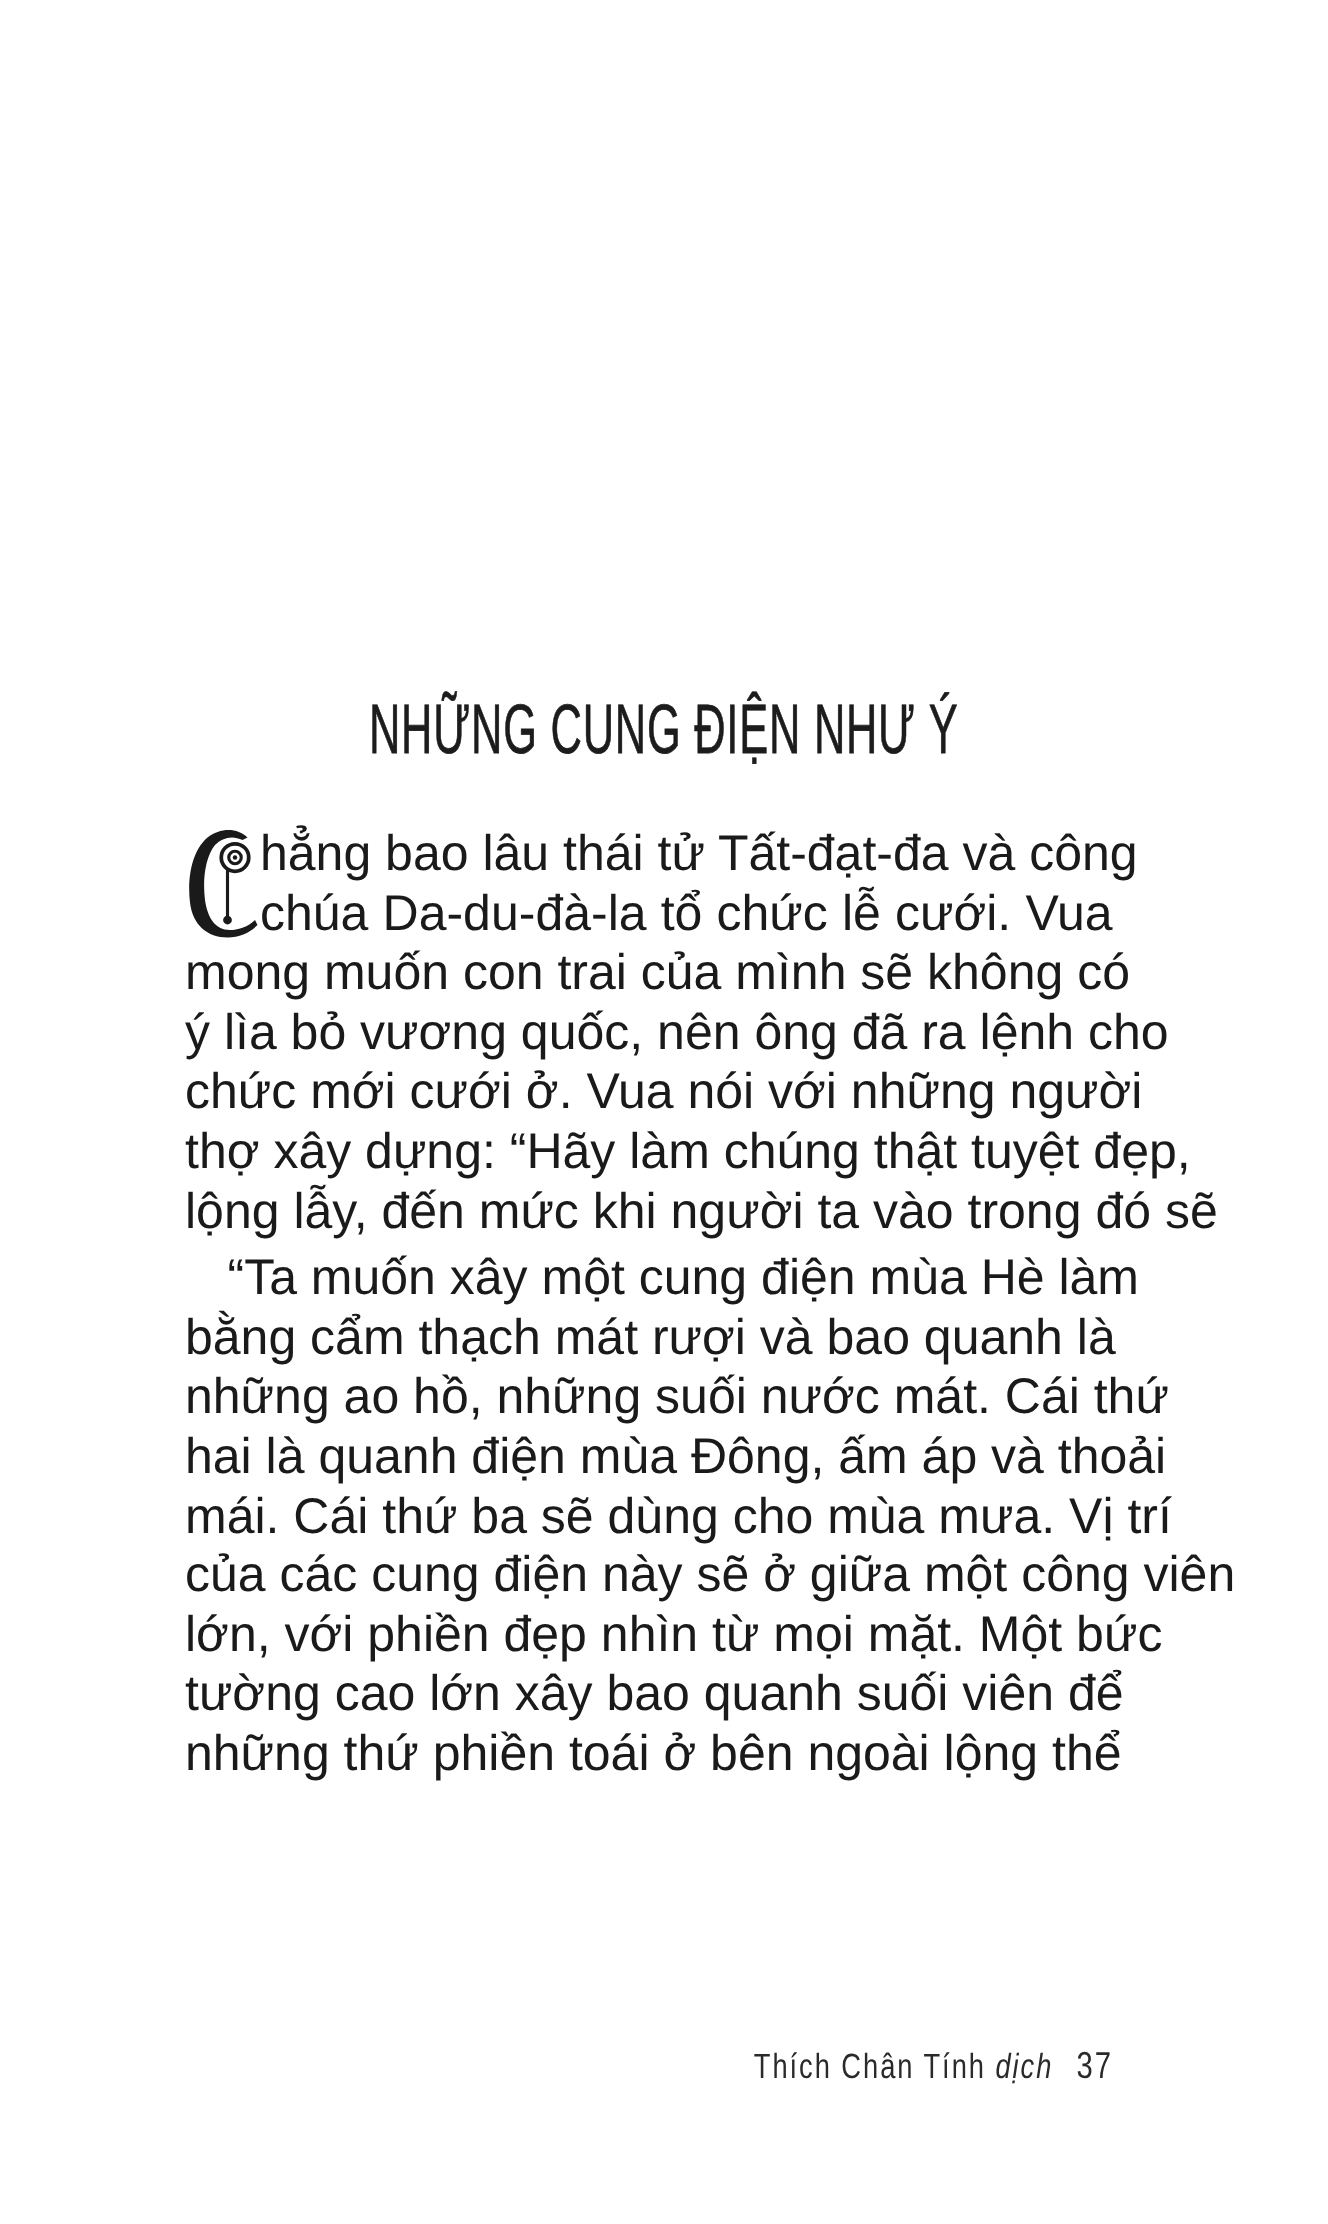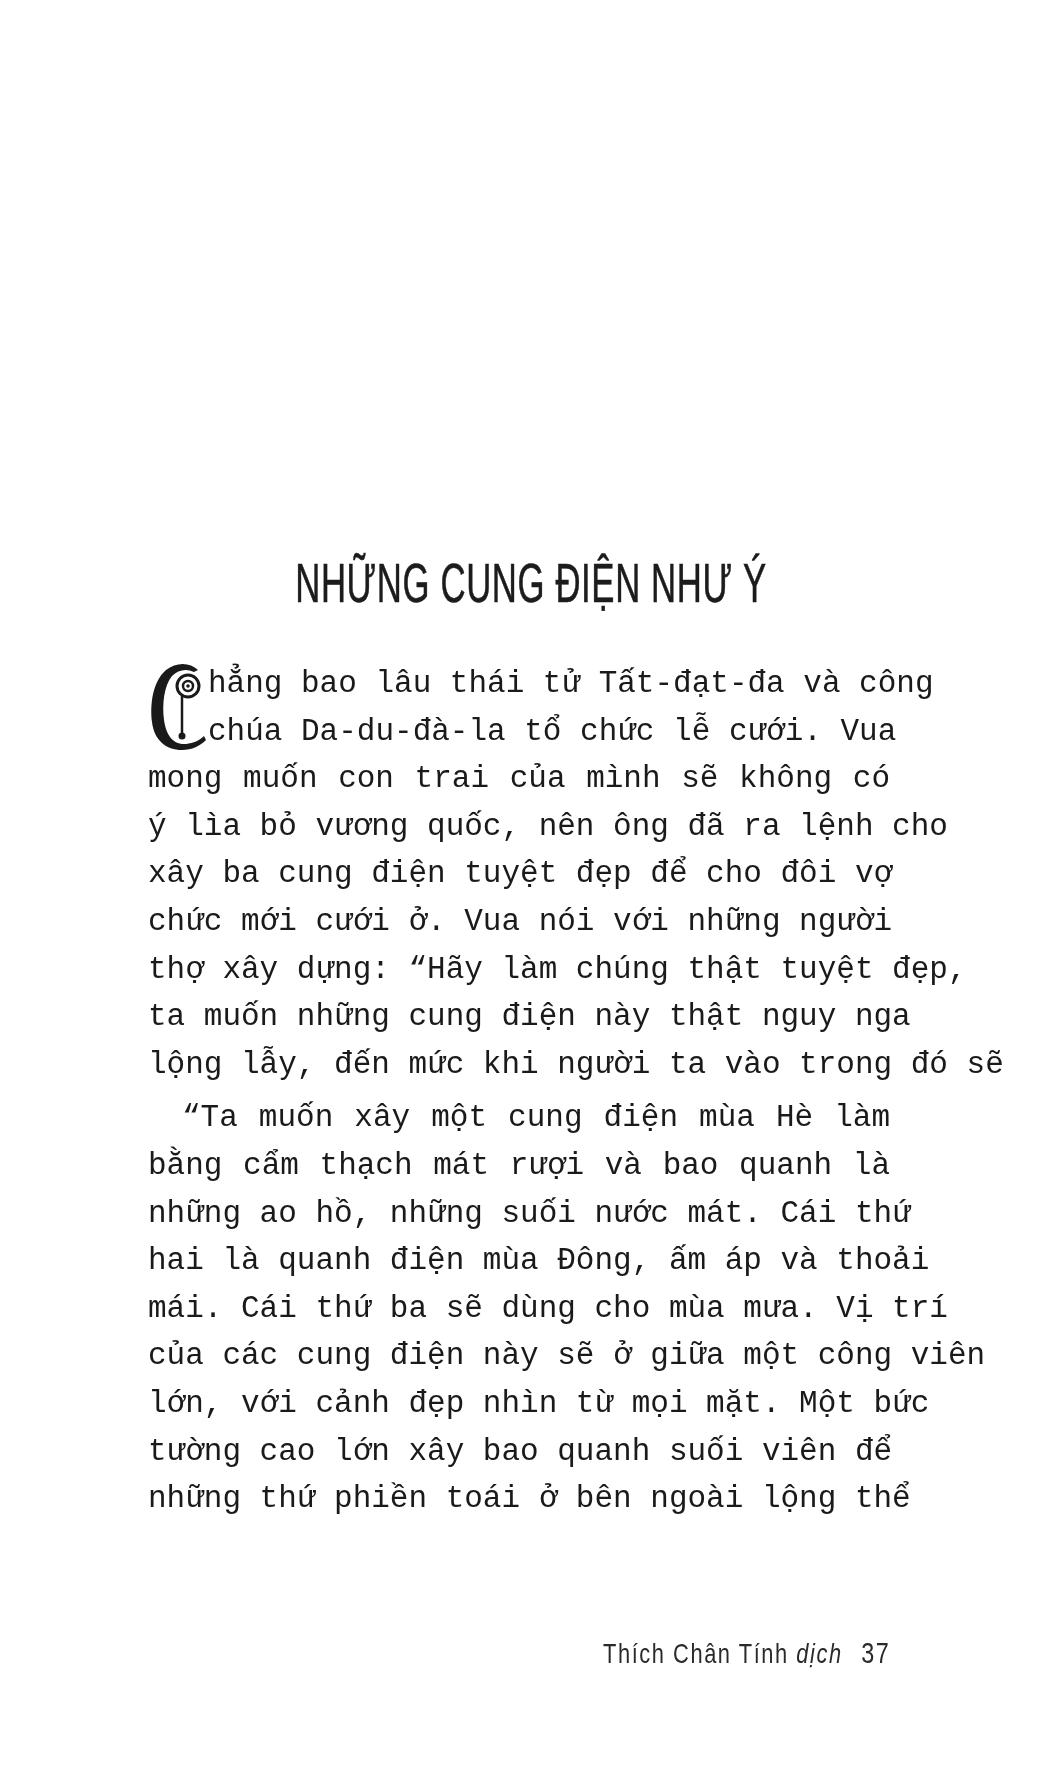--- a/index.html
+++ b/index.html
@@ -29,22 +29,22 @@
       color: #1c1c1c;
       -webkit-text-stroke: 0.6px #1c1c1c;
       line-height: 70px;
       margin: 0;
     }
     .body-text {
       position: absolute;
       left: 148px;
       top: 660px;
       width: 742px;
-      font-family: Liberation Mono, monospace;
-      font-size: 31px;
+      font-family: Liberation Sans, sans-serif;
+      font-size: 40px;
       line-height: 47.6px;
       color: #1a1a1a;
     }
     .line {
       display: block;
       white-space: nowrap;
       text-align-last: justify;
       text-align: justify;
       height: 47.6px;
     }
@@ -100,37 +100,35 @@
       <circle cx="42" cy="26" r="11" fill="none" stroke="#1a1a1a" stroke-width="3"></circle>
       <circle cx="42" cy="26" r="5" fill="none" stroke="#1a1a1a" stroke-width="2.5"></circle>
       <circle cx="42" cy="26" r="1.8" fill="#1a1a1a"></circle>
       <line x1="36" y1="36" x2="36" y2="76" stroke="#1a1a1a" stroke-width="2.5"></line>
       <circle cx="36" cy="76" r="3.5" fill="#1a1a1a"></circle>
     </svg>
     <span class="line dropcap-line">hẳng bao lâu thái tử Tất-đạt-đa và công</span>
     <span class="line dropcap-line">chúa Da-du-đà-la tổ chức lễ cưới. Vua</span>
     <span class="line">mong muốn con trai của mình sẽ không có</span>
     <span class="line">ý lìa bỏ vương quốc, nên ông đã ra lệnh cho</span>
-    <span class="line">xây ba cung điện tuyệt đẹp để cho đôi vợ</span>
     <span class="line">chức mới cưới ở. Vua nói với những người</span>
     <span class="line">thợ xây dựng: “Hãy làm chúng thật tuyệt đẹp,</span>
-    <span class="line">ta muốn những cung điện này thật nguy nga</span>
     <span class="line">lộng lẫy, đến mức khi người ta vào trong đó sẽ</span>
   </div>
 
   <div class="para-gap"></div>
 
   <div>
     <span class="line indent">“Ta muốn xây một cung điện mùa Hè làm</span>
     <span class="line">bằng cẩm thạch mát rượi và bao quanh là</span>
     <span class="line">những ao hồ, những suối nước mát. Cái thứ</span>
     <span class="line">hai là quanh điện mùa Đông, ấm áp và thoải</span>
     <span class="line">mái. Cái thứ ba sẽ dùng cho mùa mưa. Vị trí</span>
     <span class="line">của các cung điện này sẽ ở giữa một công viên</span>
-    <span class="line">lớn, với cảnh đẹp nhìn từ mọi mặt. Một bức</span>
+    <span class="line">lớn, với phiền đẹp nhìn từ mọi mặt. Một bức</span>
     <span class="line">tường cao lớn xây bao quanh suối viên để</span>
     <span class="line">những thứ phiền toái ở bên ngoài lộng thể</span>
   </div>
 </div>
 
 <div class="footer">
   <span>Thích Chân Tính</span>
   <span class="credit-italic">dịch</span>
   <span class="page-number">37</span>
 </div>

